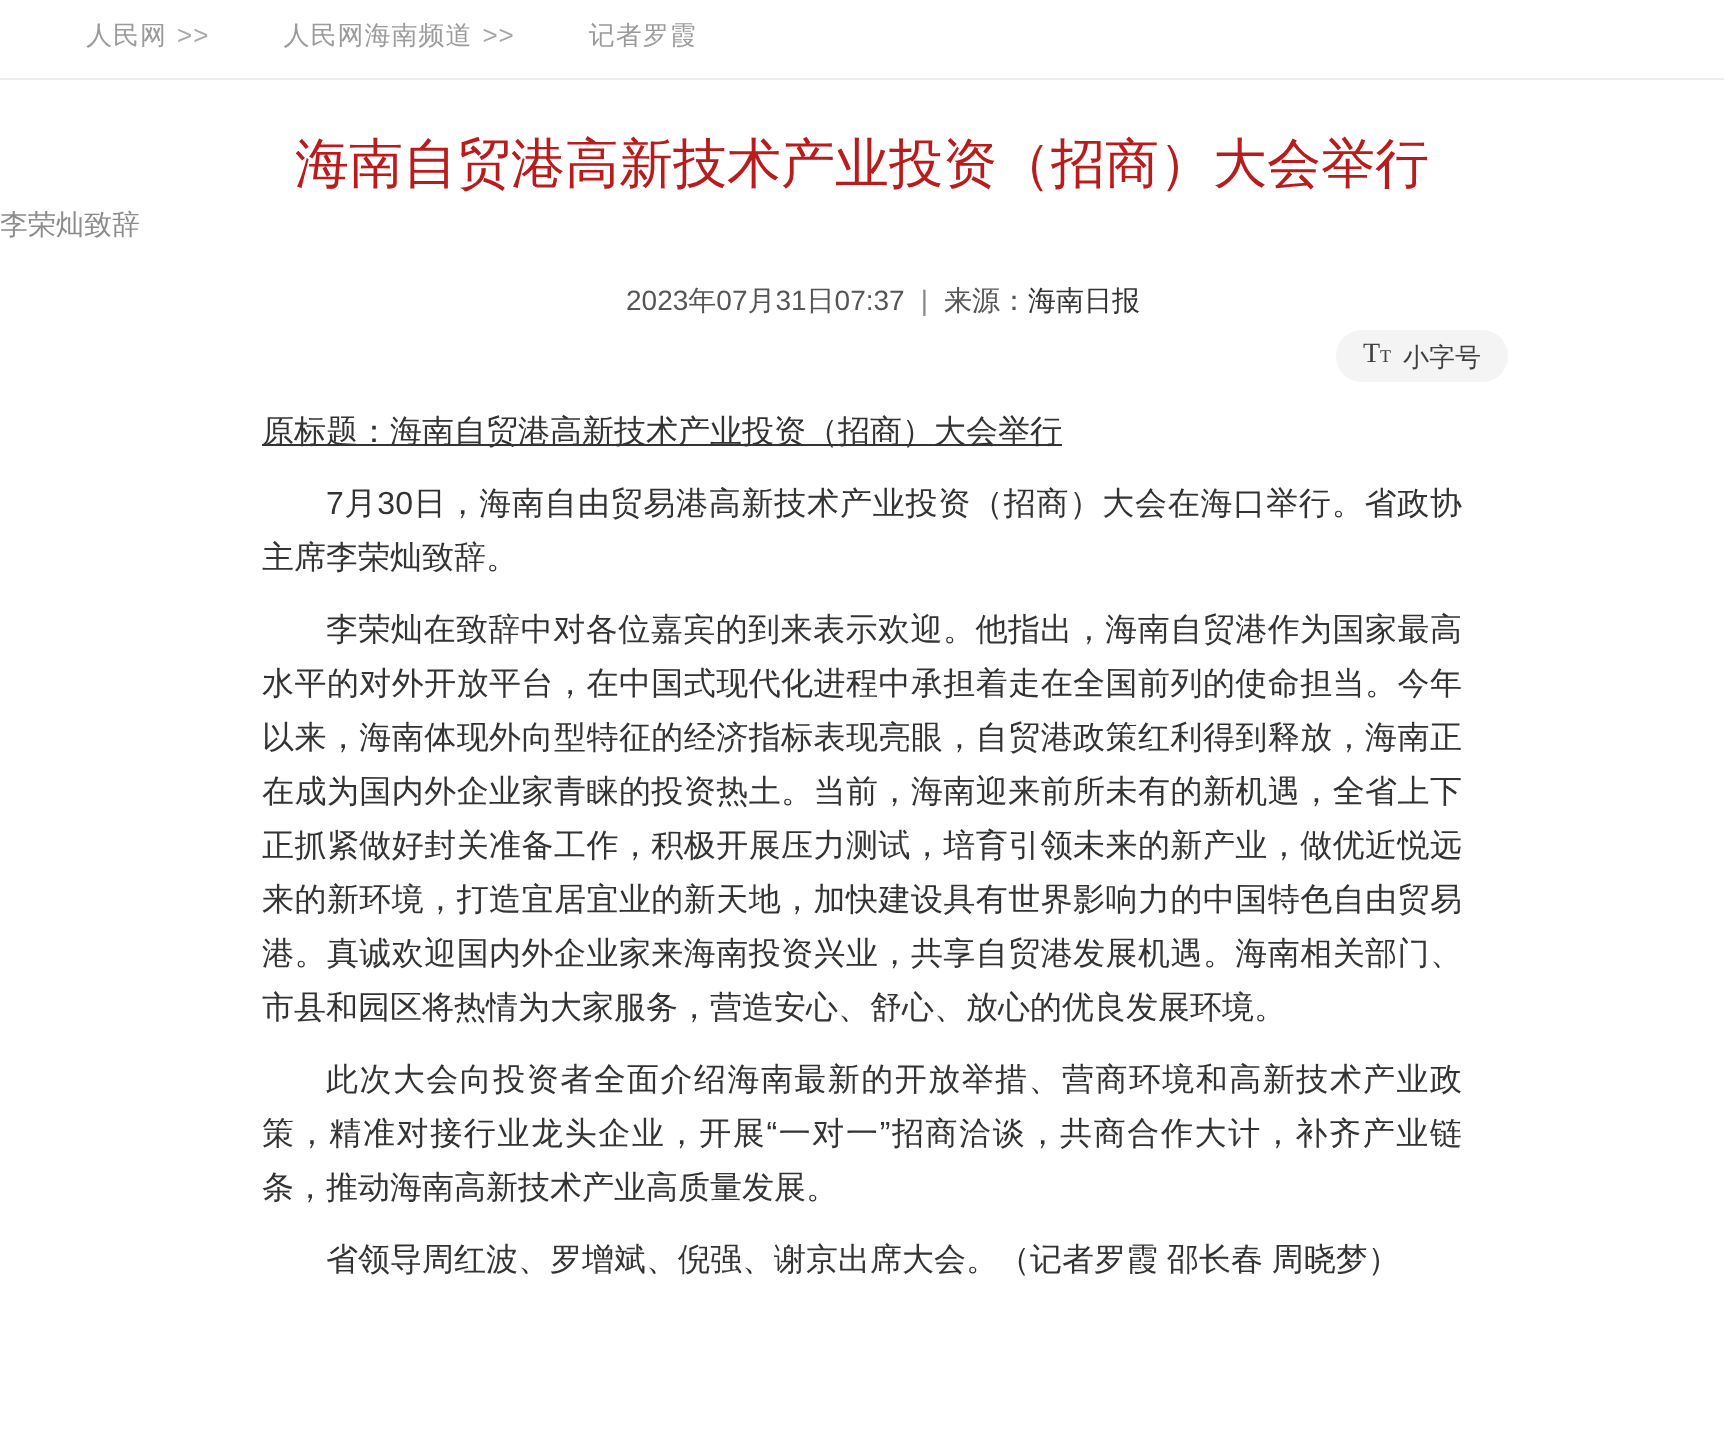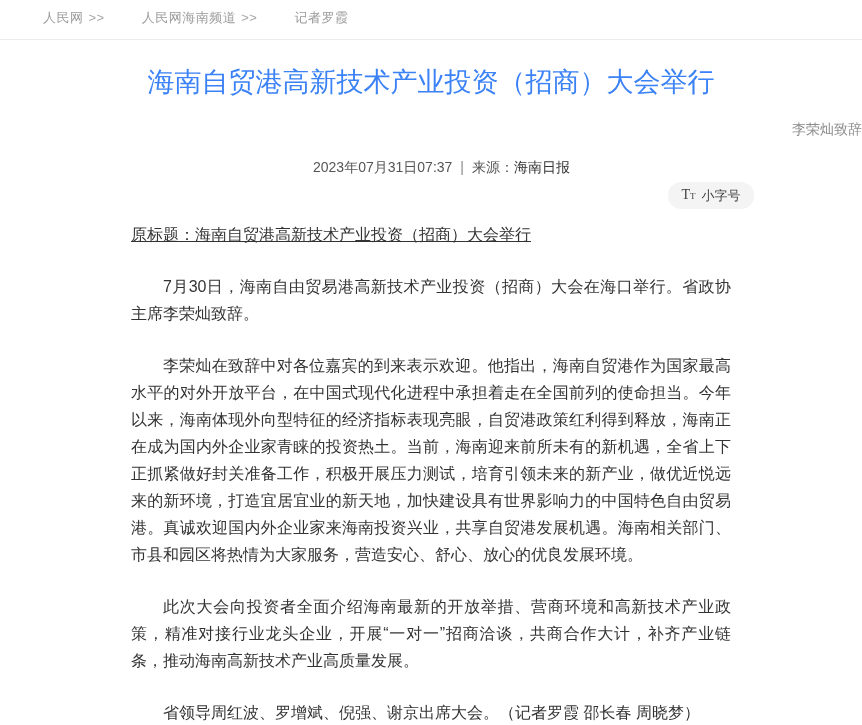--- a/index.html
+++ b/index.html
@@ -21,26 +21,26 @@
   .breadcrumb a { color: #9b9b9b; text-decoration: none; cursor: pointer; margin-left: 32px; }
   .bc-sep { margin: 0 5px; color: #a8a8a8; }
 
   
   .title {
     width: 700px;
     margin: 25px auto 0;
     text-align: center;
     font-size: 27px;
     font-weight: 500;
-    color: #3b82f6;
+    color: #b91c1c;
     line-height: 1.3;
   }
   .subtitle {
-    margin-top: 21px;
-    text-align: right;
+    margin-top: 4px;
+    text-align: left;
     font-size: 14px;
     color: #8c8c8c;
   }
   .meta {
     margin-top: 20px;
     text-align: center;
     font-size: 14px;
     color: #555;
     margin-left: 21px;
   }
@@ -62,21 +62,21 @@
   
   .content {
     width: 600px;
     margin: 12px auto 0;
     font-size: 16px;
     line-height: 27px;
     color: #333;
     text-align: justify;
   }
   .origin { margin: 9px 0 0; text-decoration: underline; }
-  .para { margin: 25px 0 0; text-indent: 2em; }
+  .para { margin: 9px 0 0; text-indent: 2em; }
 </style>
 </head>
 <body>
 
 <div class="breadcrumb">
   <a>人民网</a><span class="bc-sep">&gt;&gt;</span><a>人民网海南频道</a><span class="bc-sep">&gt;&gt;</span><a>记者罗霞</a>
 </div>
 
 <h1 class="title">海南自贸港高新技术产业投资（招商）大会举行</h1>
 

